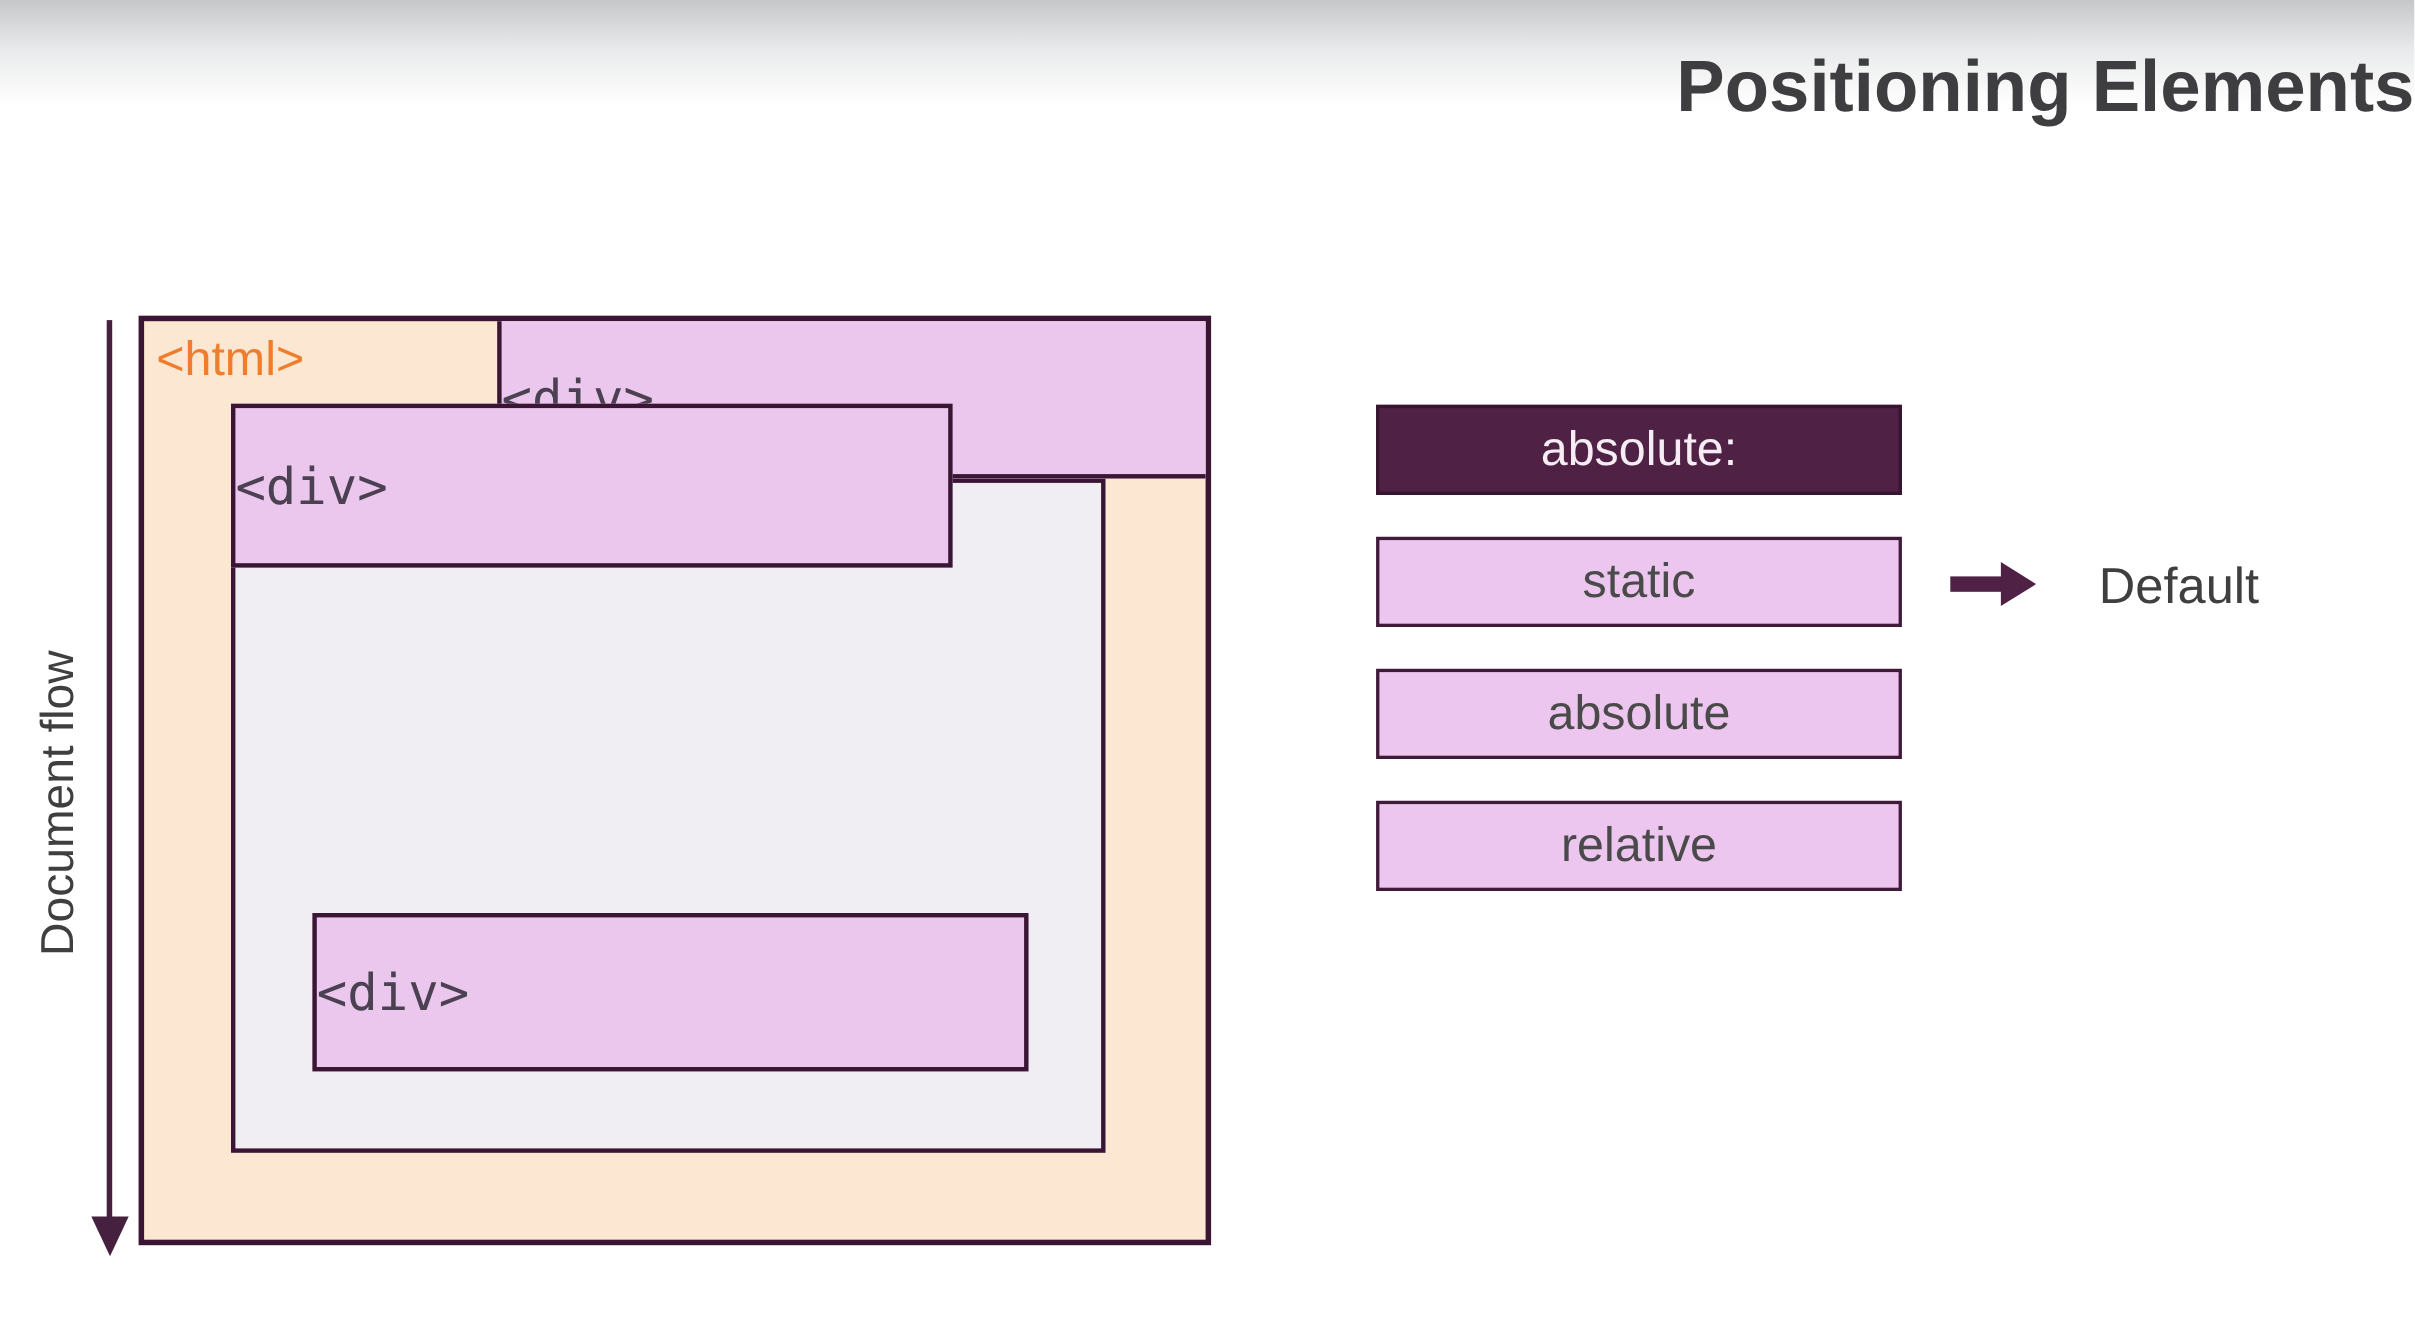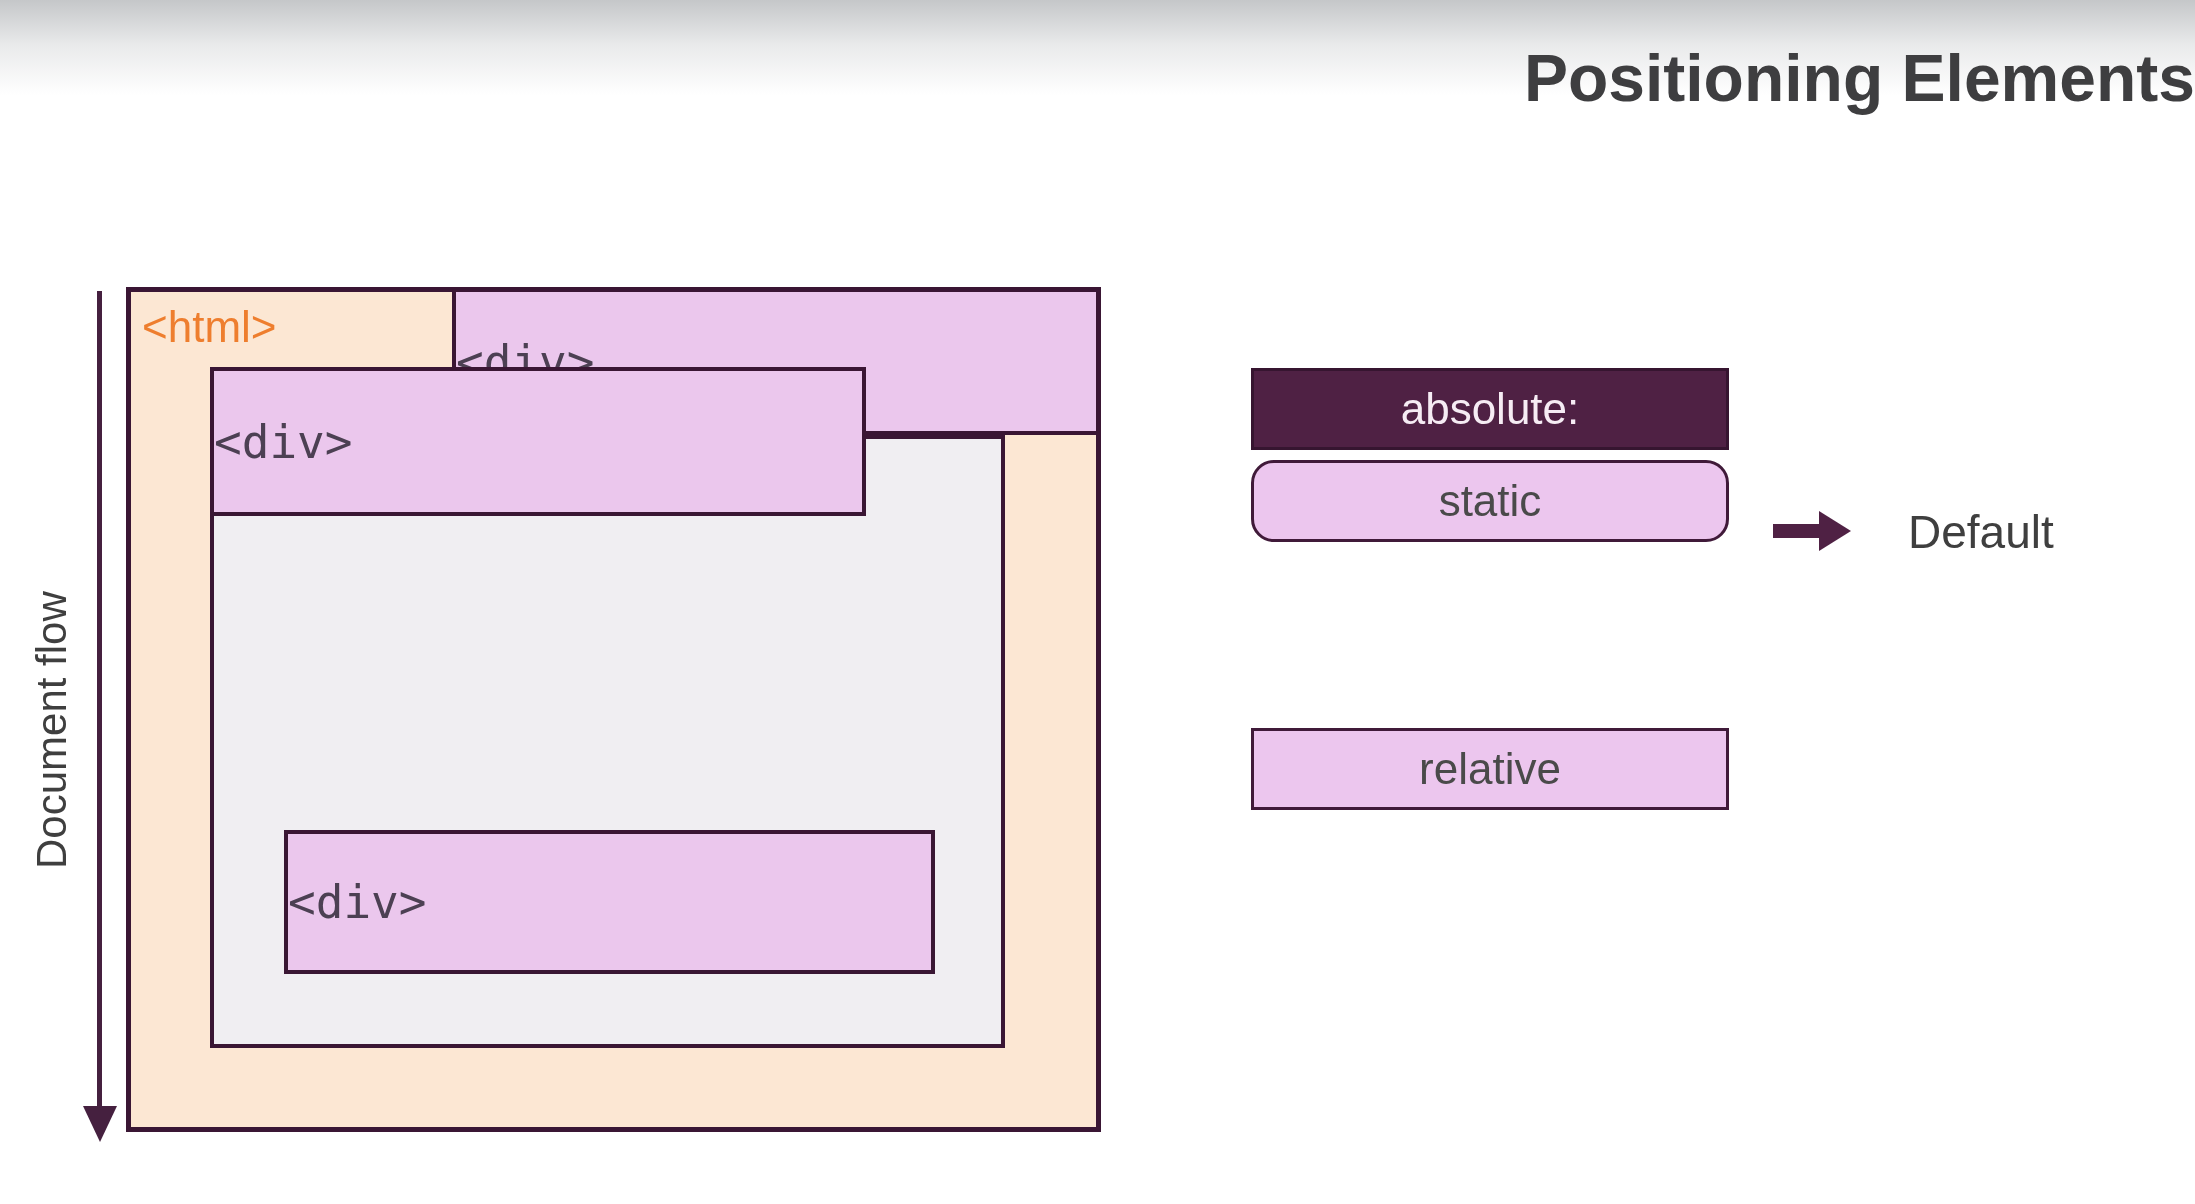--- a/index.html
+++ b/index.html
@@ -98,21 +98,21 @@
     font-size: 44px; color: #4a4a4a;
   }
   .legend-header {
     top: 368px;
     background: #4f2144;
     border-color: #361530;
     color: #f6ecf4;
   }
   .legend-pink { background: #ecc6ee; }
   .legend-gray { background: #d5d2d5; }
-  .lg-0 { top: 460px; border-radius: 23px; }
+  .lg-0 { top: 488px; }
   .lg-1 { top: 608px; }
   .lg-2 { top: 728px; }
   .lg-3 { top: 848px; }
   .lg-4 { top: 968px; }
 
   
   .arrow-right {
     position: absolute; left: 1773px; top: 511px;
     width: 78px; height: 40px;
   }
@@ -156,20 +156,21 @@
   <div class="div-box div2">
     <span class="mono">&lt;div&gt;</span>
   </div>
 
   <div class="div-box div3">
     <span class="mono">&lt;div&gt;</span>
   </div>
 
   <div class="legend-box legend-header">absolute:</div>
   <div class="legend-box legend-pink lg-0">static</div>
+  <div class="legend-box legend-pink lg-1">absolute</div>
   <div class="legend-box legend-pink lg-2">relative</div>
 
   <div class="arrow-right">
     <div class="shaft"></div>
     <div class="head"></div>
   </div>
   <div class="default-label">Default</div>
 
 </div>
 

